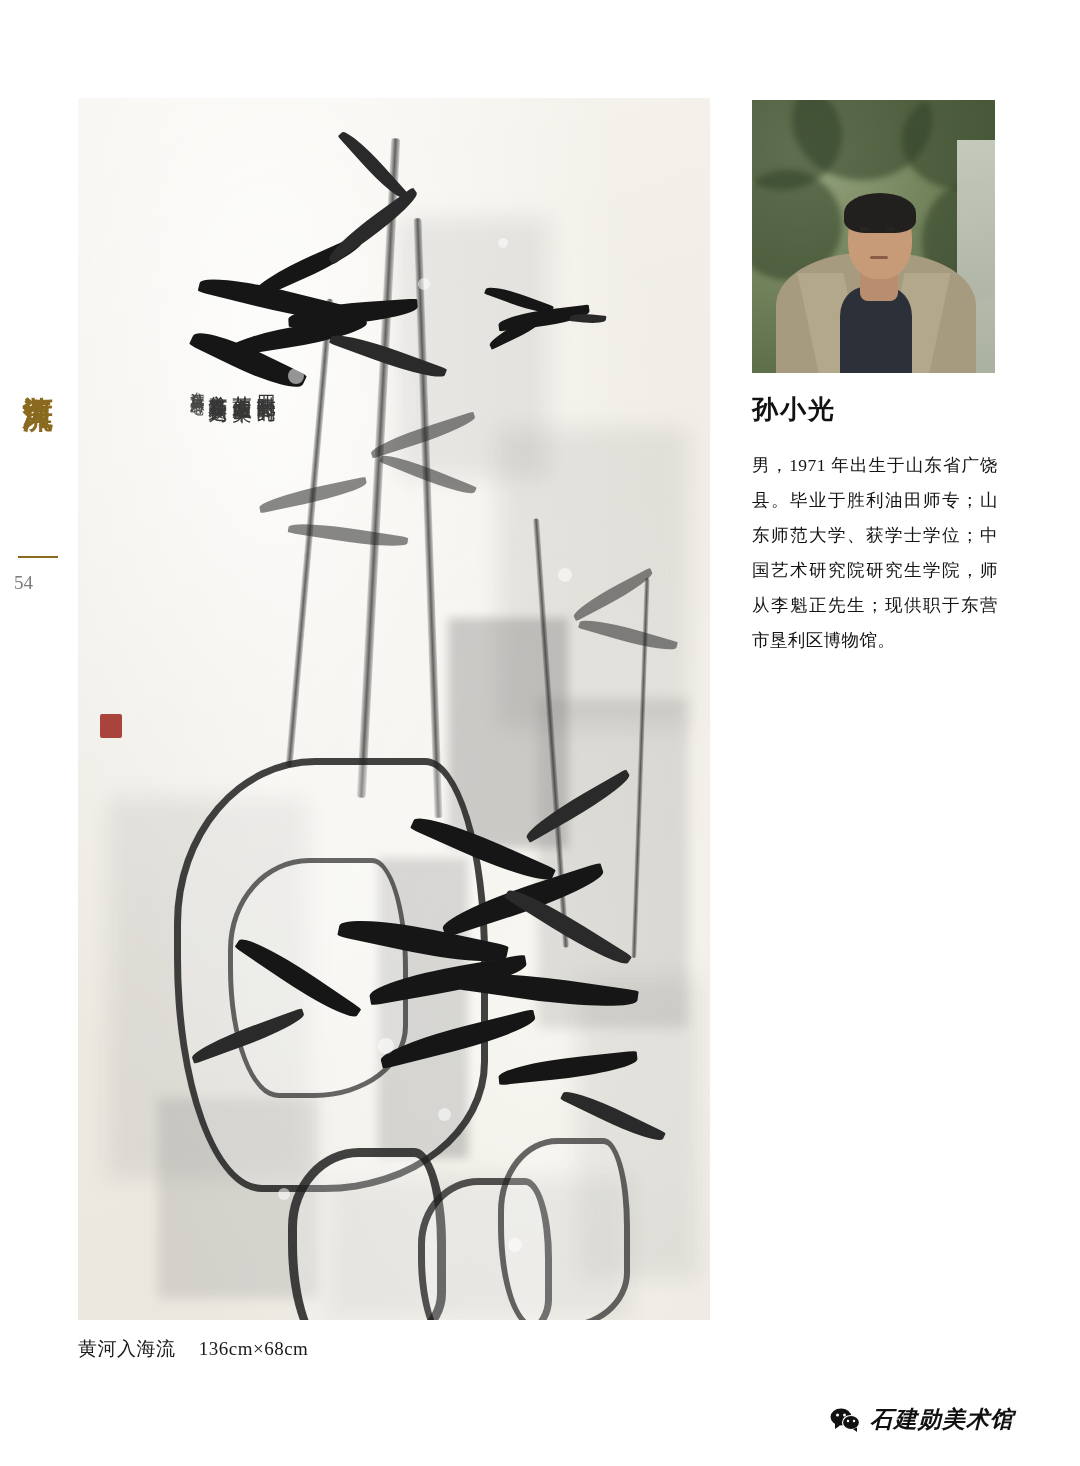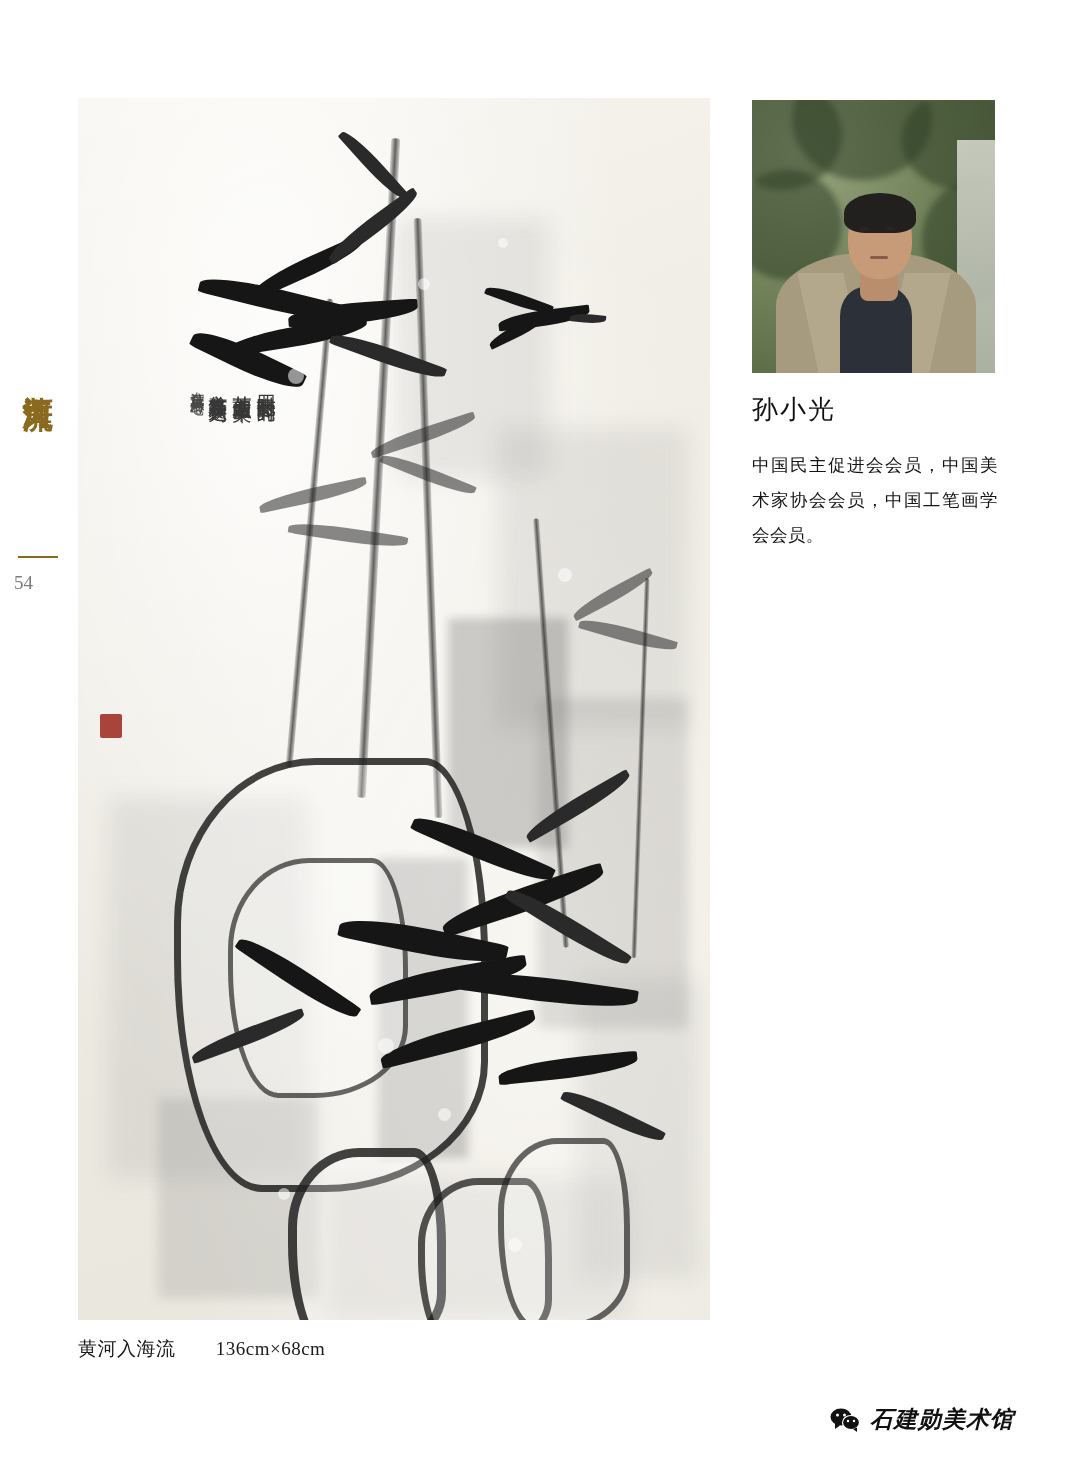--- a/index.html
+++ b/index.html
@@ -149,21 +149,21 @@
   .caption {
     position: absolute;
     left: 78px;
     top: 1336px;
     font-family: "Liberation Serif", serif;
     font-size: 19px;
     color: #1a1a1a;
     letter-spacing: 0.5px;
   }
   .caption .dims {
-    margin-left: 35px;
+    margin-left: 18px;
     font-family: "Liberation Serif", serif;
   }
 
   
   .portrait {
     position: absolute;
     left: 752px;
     top: 100px;
     width: 243px;
     height: 273px;
@@ -264,21 +264,21 @@
     background: #8c5a45;
     border-radius: 2px;
   }
 
   .artist-name {
     position: absolute;
     left: 752px;
     top: 392px;
     font-family: "Liberation Serif", serif;
     font-size: 26px;
-    font-weight: 400;
+    font-weight: 700;
     letter-spacing: 2px;
     color: #111;
   }
   .bio {
     position: absolute;
     left: 752px;
     top: 448px;
     width: 246px;
     font-family: "Liberation Serif", serif;
     font-size: 17.5px;
@@ -422,21 +422,21 @@
   <div class="head"></div>
   <div class="hair"></div>
   <div class="eye" style="left:108px;"></div>
   <div class="eye" style="left:134px;"></div>
   <div class="mouth"></div>
 </div>
 
 <div class="artist-name">孙小光</div>
 
 <div class="bio">
-  <p>中国民主促进会会员，中国美术家协会会员，中国工笔画学会会员。</p>
+  <p>男，1971 年出生于山东省广饶县。毕业于胜利油田师专；山东师范大学、获学士学位；中国艺术研究院研究生学院，师从李魁正先生；现供职于东营市垦利区博物馆。</p>
 </div>
 
 <div class="footer-badge">
   <span class="wechat-icon">
     <svg viewBox="0 0 30 25" width="30" height="25" aria-hidden="true">
       <ellipse cx="11" cy="10" rx="10.5" ry="8.5" fill="#111"></ellipse>
       <polygon points="5,16 5,22 10,18.5" fill="#111"></polygon>
       <circle cx="7.5" cy="8" r="1.5" fill="#fff"></circle>
       <circle cx="14.5" cy="8" r="1.5" fill="#fff"></circle>
       <ellipse cx="21" cy="15.5" rx="8.5" ry="7" fill="#111" stroke="#fff" stroke-width="1.2"></ellipse>

